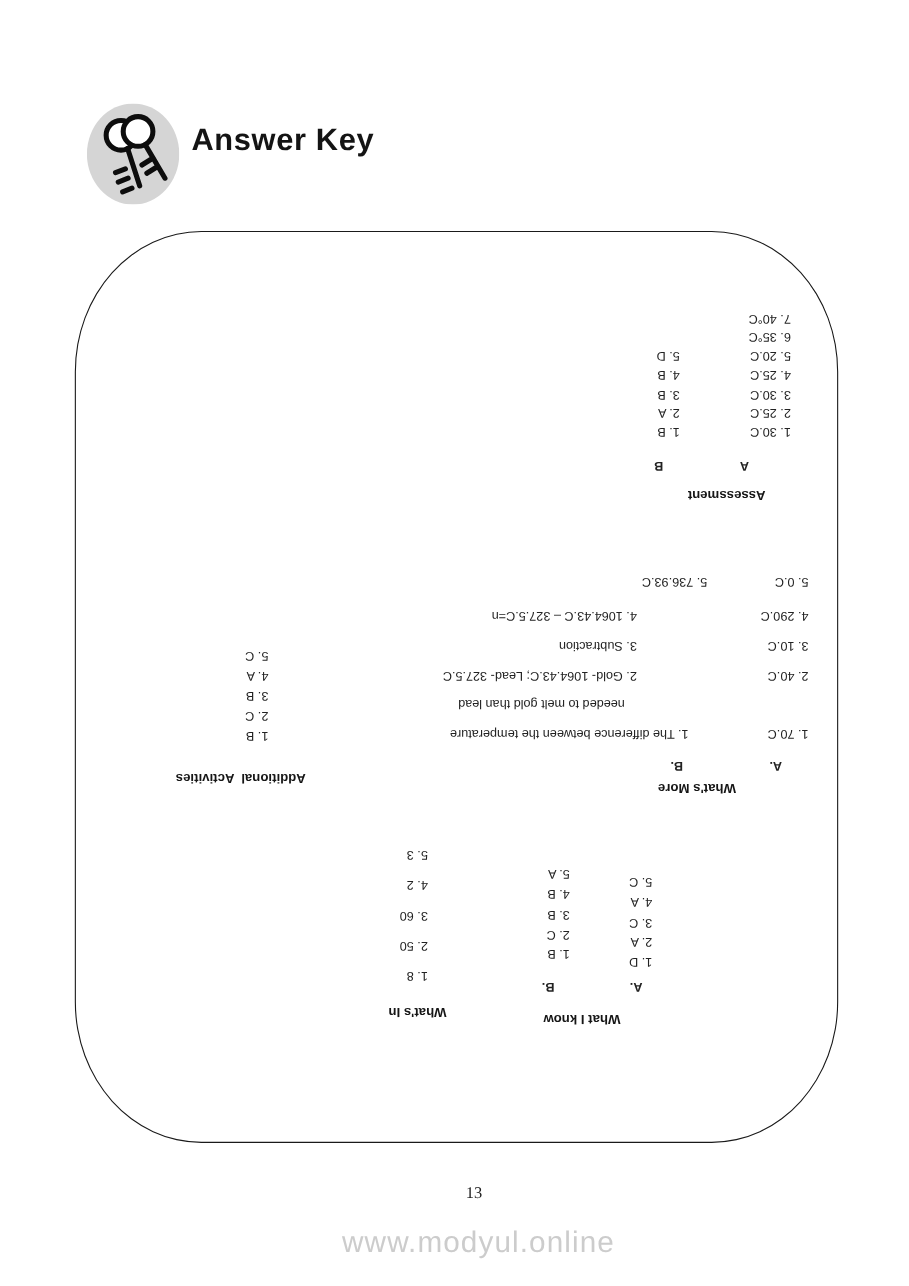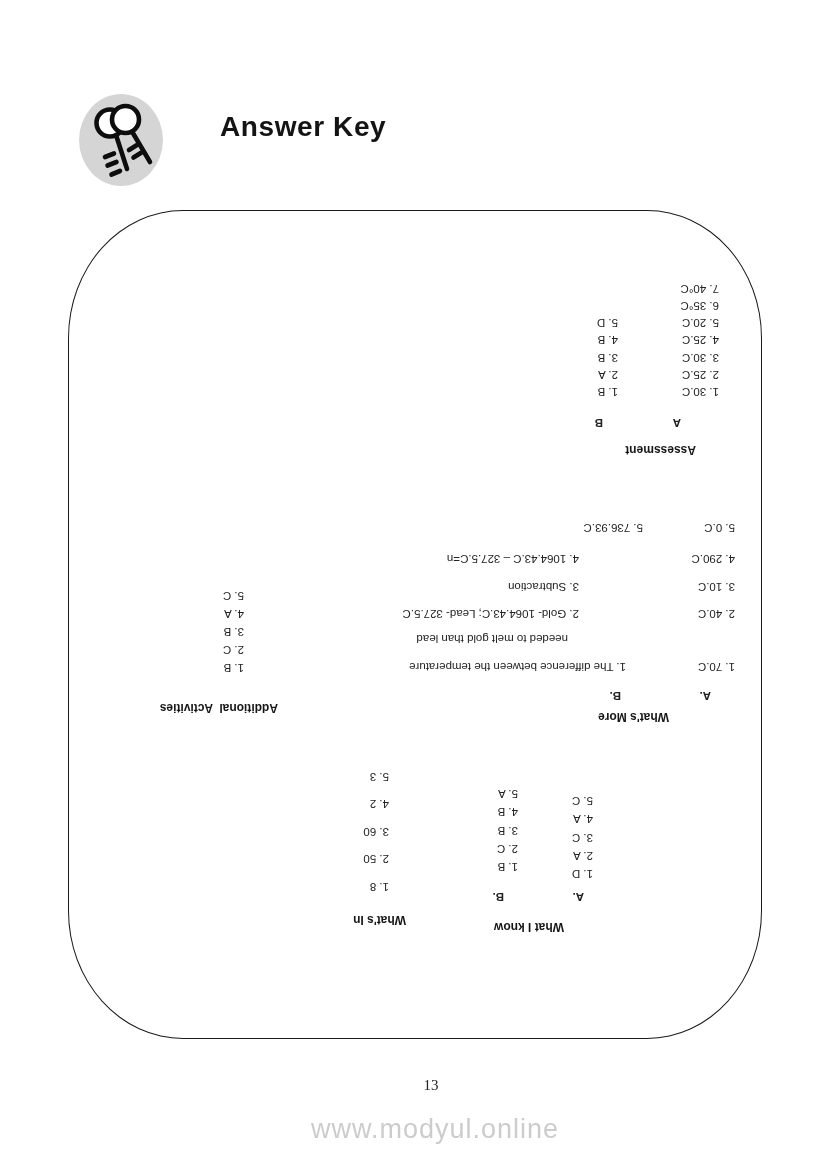--- a/index.html
+++ b/index.html
@@ -1,21 +1,21 @@
 <!DOCTYPE html>
 <html><head>
 <meta charset="utf-8">
 <style>
   html,body{margin:0;padding:0;background:#fff;}
   .page{position:relative;width:826px;height:1169px;background:#ffffff;overflow:hidden;
         font-family:"Liberation Sans",sans-serif;color:#1f1f1f;}
   
   .icon-wrap{position:absolute;left:79px;top:94px;width:84px;height:92px;}
   .page-title{position:absolute;left:174px;top:111px;font-size:28px;font-weight:bold;
-              letter-spacing:.6px;color:#141414;margin-left:46px;}
+              letter-spacing:.6px;color:#141414;}
   
   .answer-box{position:absolute;left:68px;top:210px;width:692px;height:827px;
               border:1.4px solid #1a1a1a;border-radius:115px / 128px;}
   
   .flip{position:absolute;inset:0;transform:rotate(180deg);font-size:11.5px;
         color:#222;white-space:nowrap;}
   .abs{position:absolute;}
   .sec-title{position:absolute;font-weight:bold;font-size:12px;white-space:pre;color:#161616;}
   .hdr{position:absolute;font-weight:bold;font-size:11.5px;}
   .list{position:absolute;}

